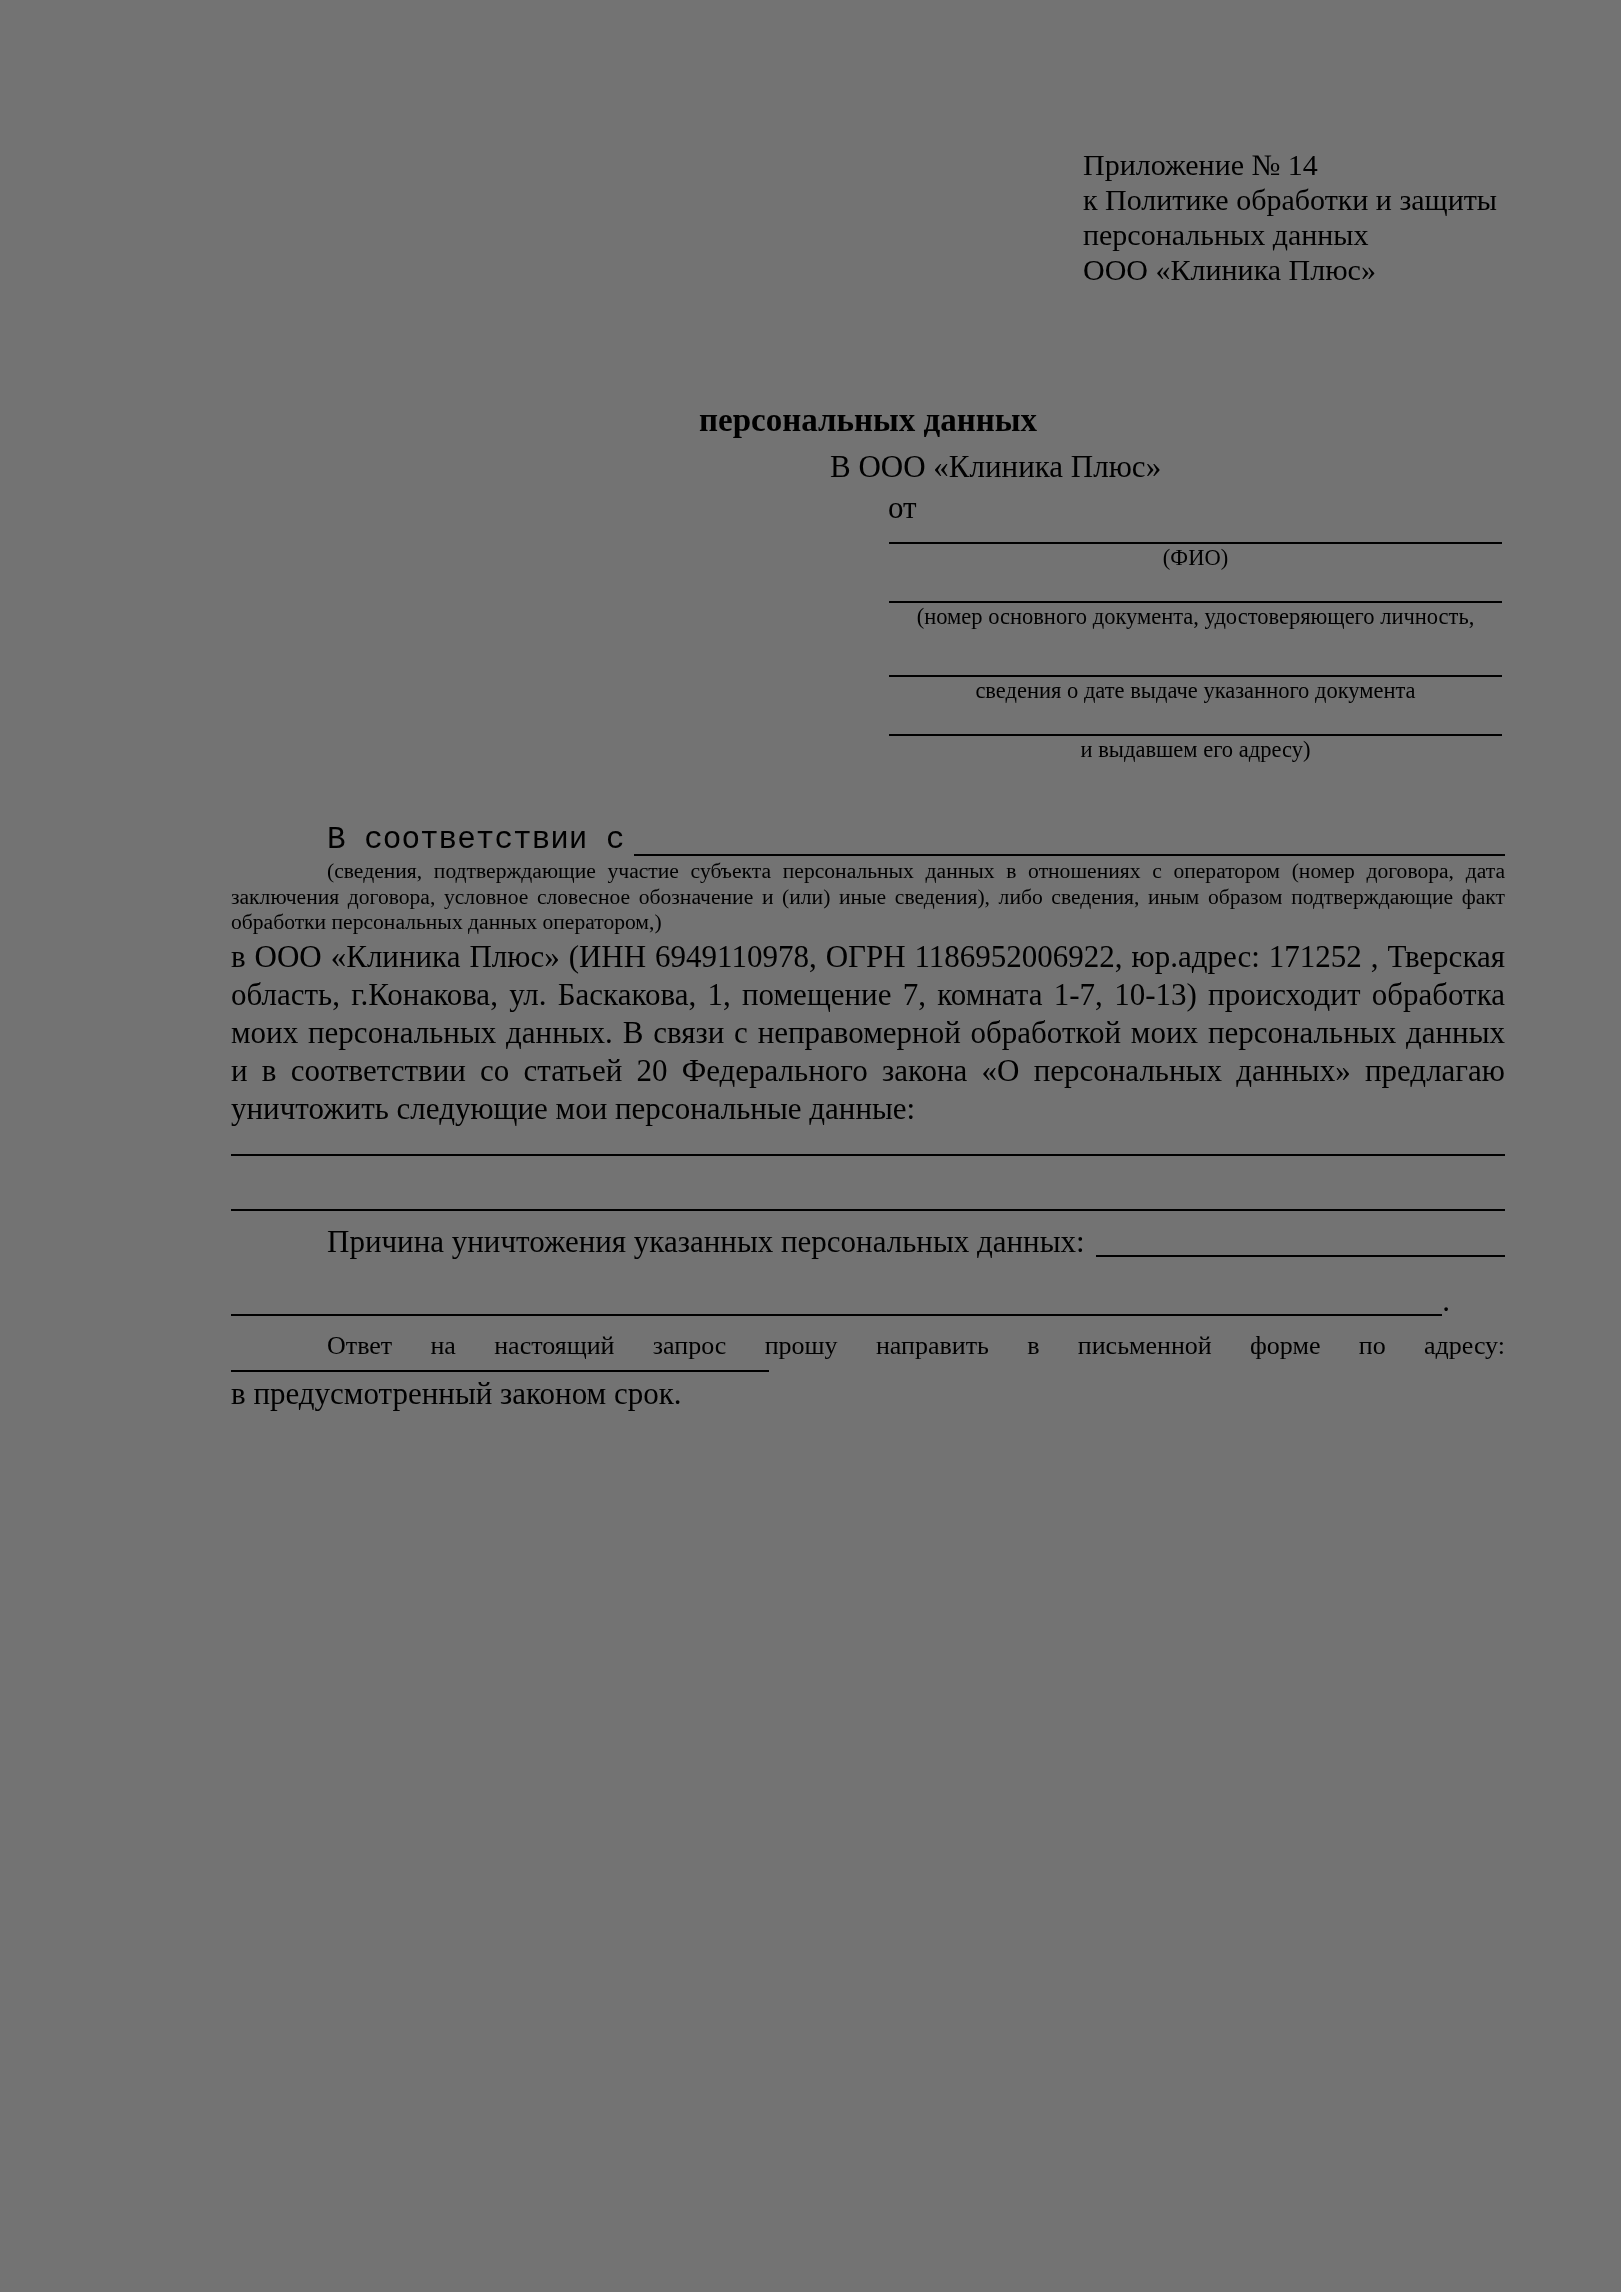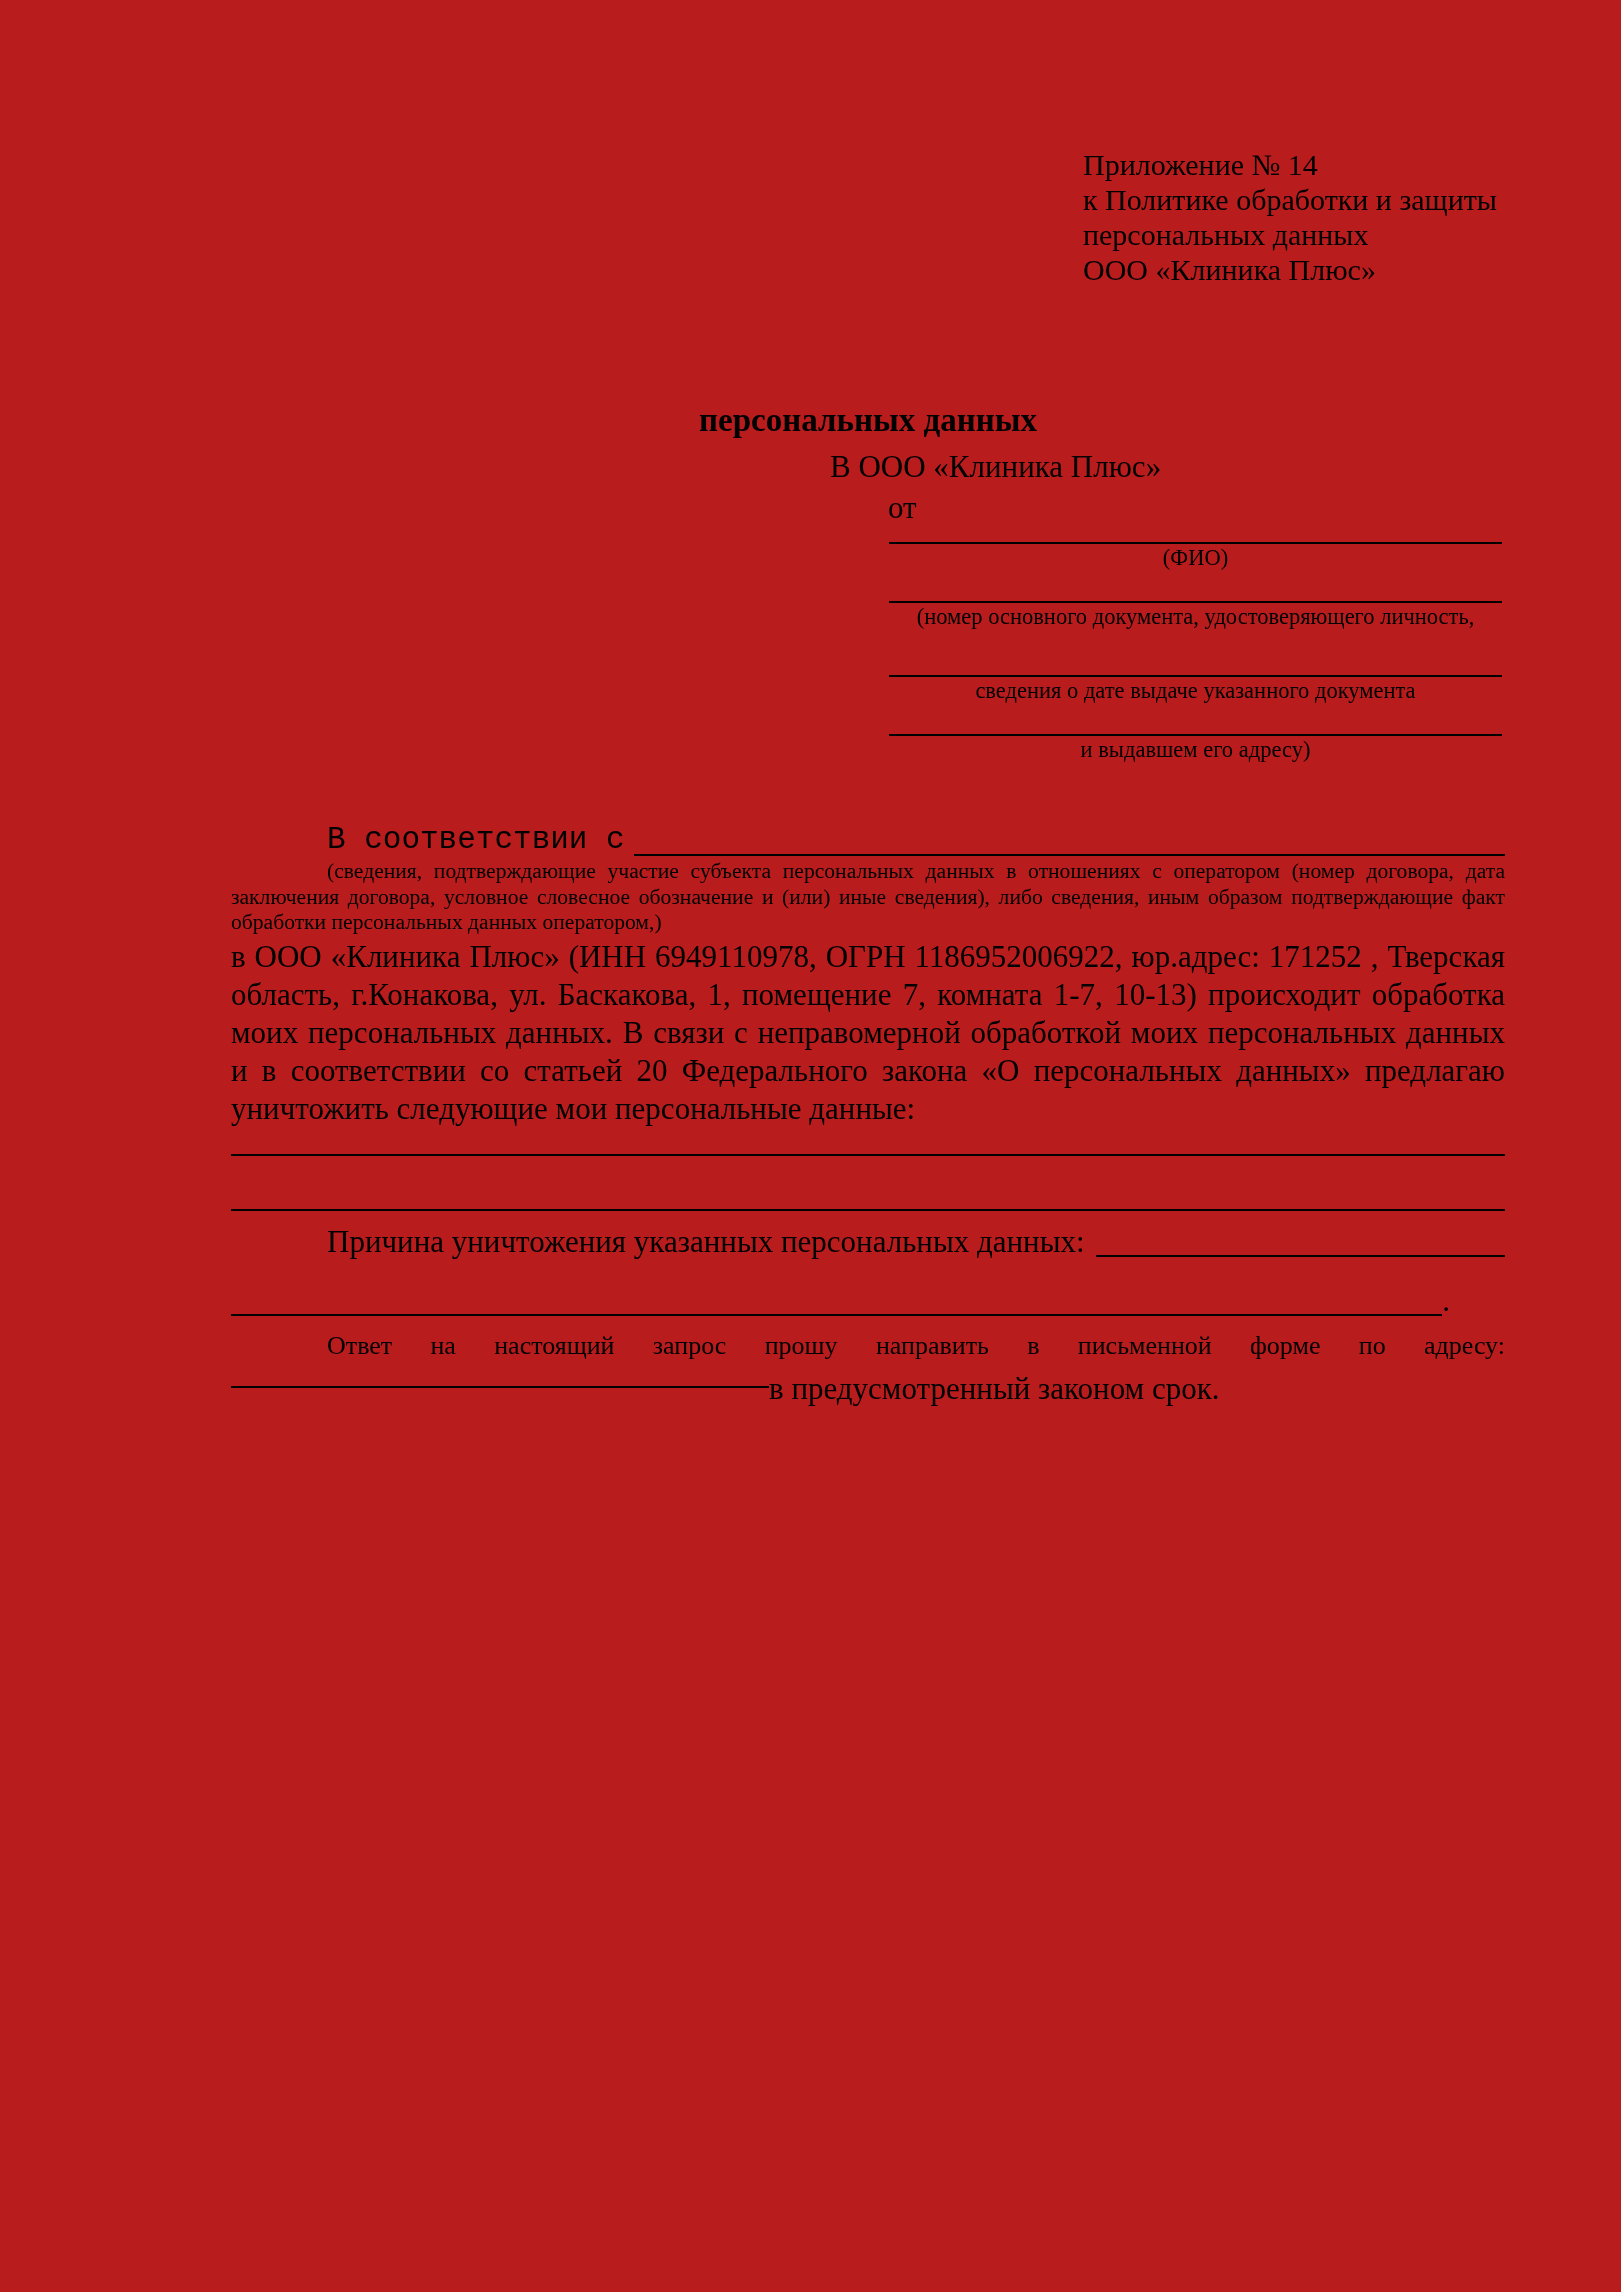--- a/index.html
+++ b/index.html
@@ -4,21 +4,21 @@
 <style>
   html, body {
     margin: 0;
     padding: 0;
     background: #ffffff;
   }
   .page {
     position: relative;
     width: 1621px;
     height: 2293px;
-    background: #b91c1c;
+    background: #737373;
     color: #000000;
     font-family: "Liberation Serif", "DejaVu Serif", serif;
     box-sizing: border-box;
     padding: 0 116px 0 231px; 
     overflow: hidden;
   }
   .content { width: 1274px; }
 
   
   .header-block {
@@ -139,23 +139,24 @@
     font-size: 26px;
     line-height: 38px;
     text-align: justify;
     text-align-last: justify;
     text-indent: 96px;
   }
 
   .address-row {
     margin-top: 4.9px;
     display: flex;
-    align-items: center;
-    font-size: 31px;
-    line-height: 38px;
+    align-items: flex-start;
+    font-size: 31px;
+    line-height: 38px;
+    flex-direction: column;
   }
   .address-row .inline-rule {
     width: 538px;
     border-bottom: 2.9px solid #000;
     margin-bottom: 3.9px;
     flex: 0 0 auto;
   }
   .address-row .suffix { white-space: nowrap; }
 
   .footer-row {

